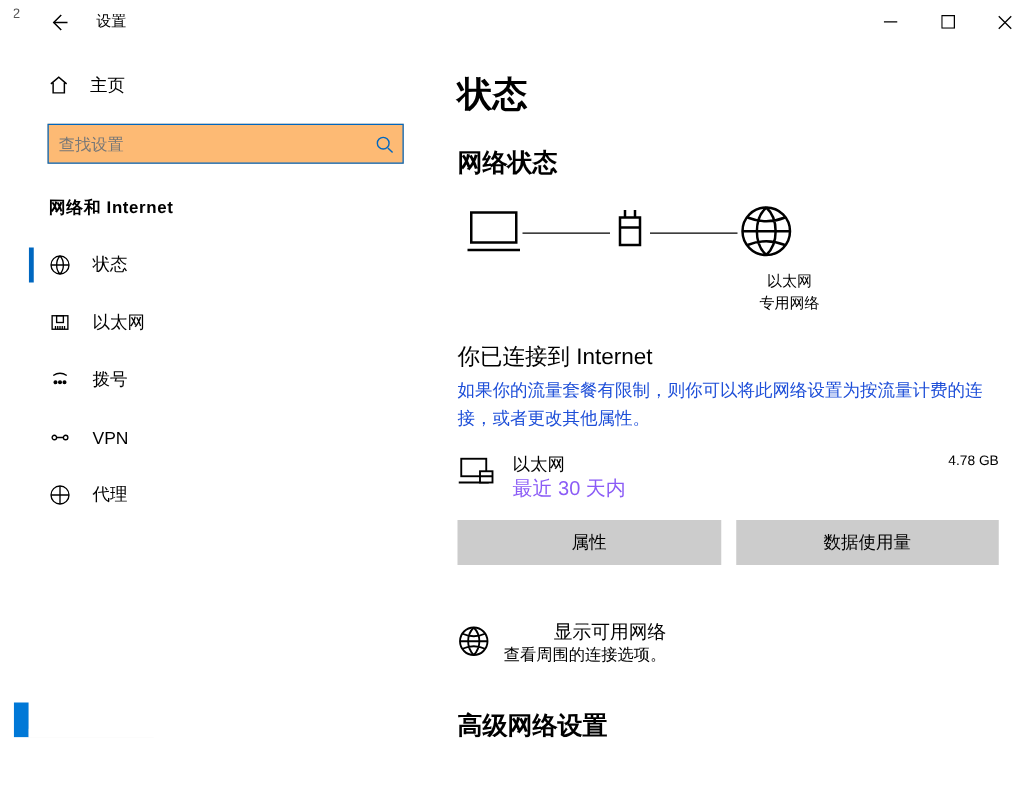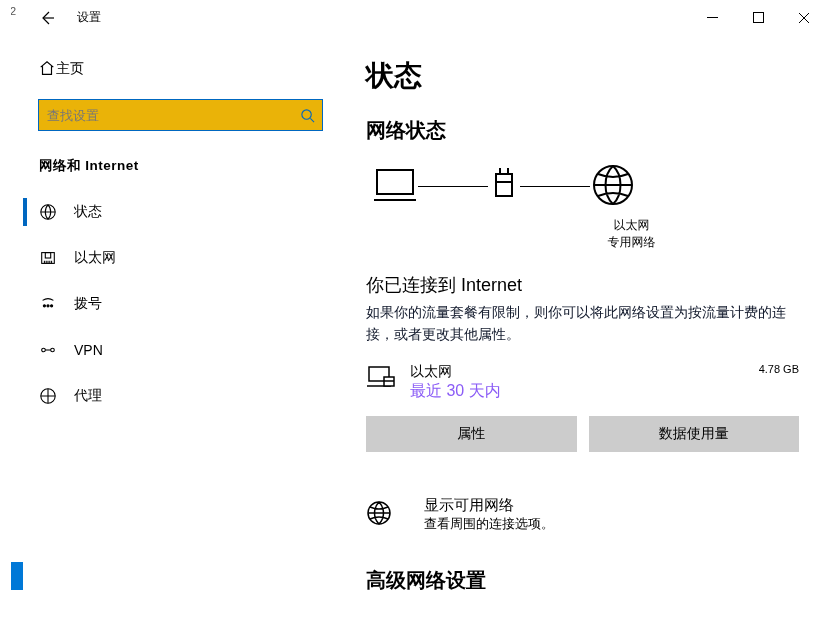--- a/index.html
+++ b/index.html
@@ -15,49 +15,49 @@
   
   .titlebar { height: 35px; display: flex; align-items: center; }
   .titlebar .back { width: 48px; height: 35px; display:flex; align-items:center; justify-content:center; }
   .titlebar .title { font-size: 12px; margin-left: 6px; }
   .titlebar .spacer { flex: 1; }
   .titlebar .winbtn { width: 46px; height: 35px; display:flex; align-items:center; justify-content:center; }
   .titlebar svg { stroke: #000; fill: none; }
   
   .body { flex: 1; display: flex; overflow: hidden; }
   .sidebar { width: 315px; padding: 0; display:flex; flex-direction:column; }
-  .home-row { display:flex; align-items:center; height:40px; margin-top:14px; padding-left:15px; font-size:14px; }
+  .home-row { display:flex; align-items:center; height:40px; margin-top:14px; padding-left:15px; gap:16px; font-size:14px; }
   .search-wrap { padding: 10px 15px 0 15px; }
-  .search { display:flex; align-items:center; height:32px; border:1px solid #0067c0; background:#eab308; }
+  .search { display:flex; align-items:center; height:32px; border:1px solid #0067c0; background:#fdba74; }
   .search input { flex:1; border:none; outline:none; height:100%; padding:0 8px; background:transparent; font-size:13px; color:#555;}
   .search input::placeholder{color:#777;}
   .search .sicon{width:30px;display:flex;align-items:center;justify-content:center;}
   .section-label { font-size:13.5px; font-weight:600; margin:26px 0 14px 16px; letter-spacing:.5px;}
   .nav-item { display:flex; align-items:center; height:46px; padding-left:15px; gap:16px; position:relative; cursor:default;}
   .nav-item .bar { position:absolute; left:0; top:9px; bottom:9px; width:4px; background:transparent;}
   .nav-item.active .bar{background:#0067c0;}
   .nav-item .ic{width:20px;display:flex;justify-content:center;}
   .nav-item .lbl{font-size:14px;}
   
   .content { flex:1; overflow-y:auto; padding: 22px 28px 0 28px; }
   .h1 { font-size:28px; font-weight:600; margin: 0 0 22px 0; }
   .h2 { font-size:20px; font-weight:600; margin:0 0 12px 0;}
   .diagram { display:flex; align-items:center; gap:0; margin: 18px 0 6px 6px; }
   .diag-line{ width:70px; border-top:1.5px solid #000; }
   .diag-label { text-align:center; font-size:12px; line-height:1.4; margin-left:98px; margin-bottom:22px;}
   .h3 { font-size:18px; font-weight:400; margin:0 0 4px 0;}
-  .desc { font-size:14px; color:#0f172a; line-height:1.6; margin-bottom:18px;}
+  .desc { font-size:14px; color:#1d4ed8; line-height:1.6; margin-bottom:18px;}
   .adapter-row{display:flex;align-items:flex-start;gap:14px; margin-bottom:14px;}
   .adapter-info{flex:1;}
   .adapter-name{font-size:14px;}
   .adapter-sub{font-size:16px;color:#8b5cf6;}
   .adapter-size{font-size:11px;}
   .btn-row{display:flex;gap:12px;margin-bottom:44px;}
   .btn{flex:1;height:36px;background:#cccccc;border:none;display:flex;align-items:center;justify-content:center;font-size:14px;}
-  .link-row{display:flex;align-items:center;gap:32px;margin-bottom:34px;}
+  .link-row{display:flex;align-items:center;gap:11px;margin-bottom:34px;text-align:right;}
   .link-title{font-size:15px;}
   .link-sub{font-size:13px;color:#000000;}
   
   .content::-webkit-scrollbar{width:6px;}
   .content::-webkit-scrollbar-thumb{background:#c1c1c1;}
 </style>
 </head>
 <body>
 
 <div class="window">

